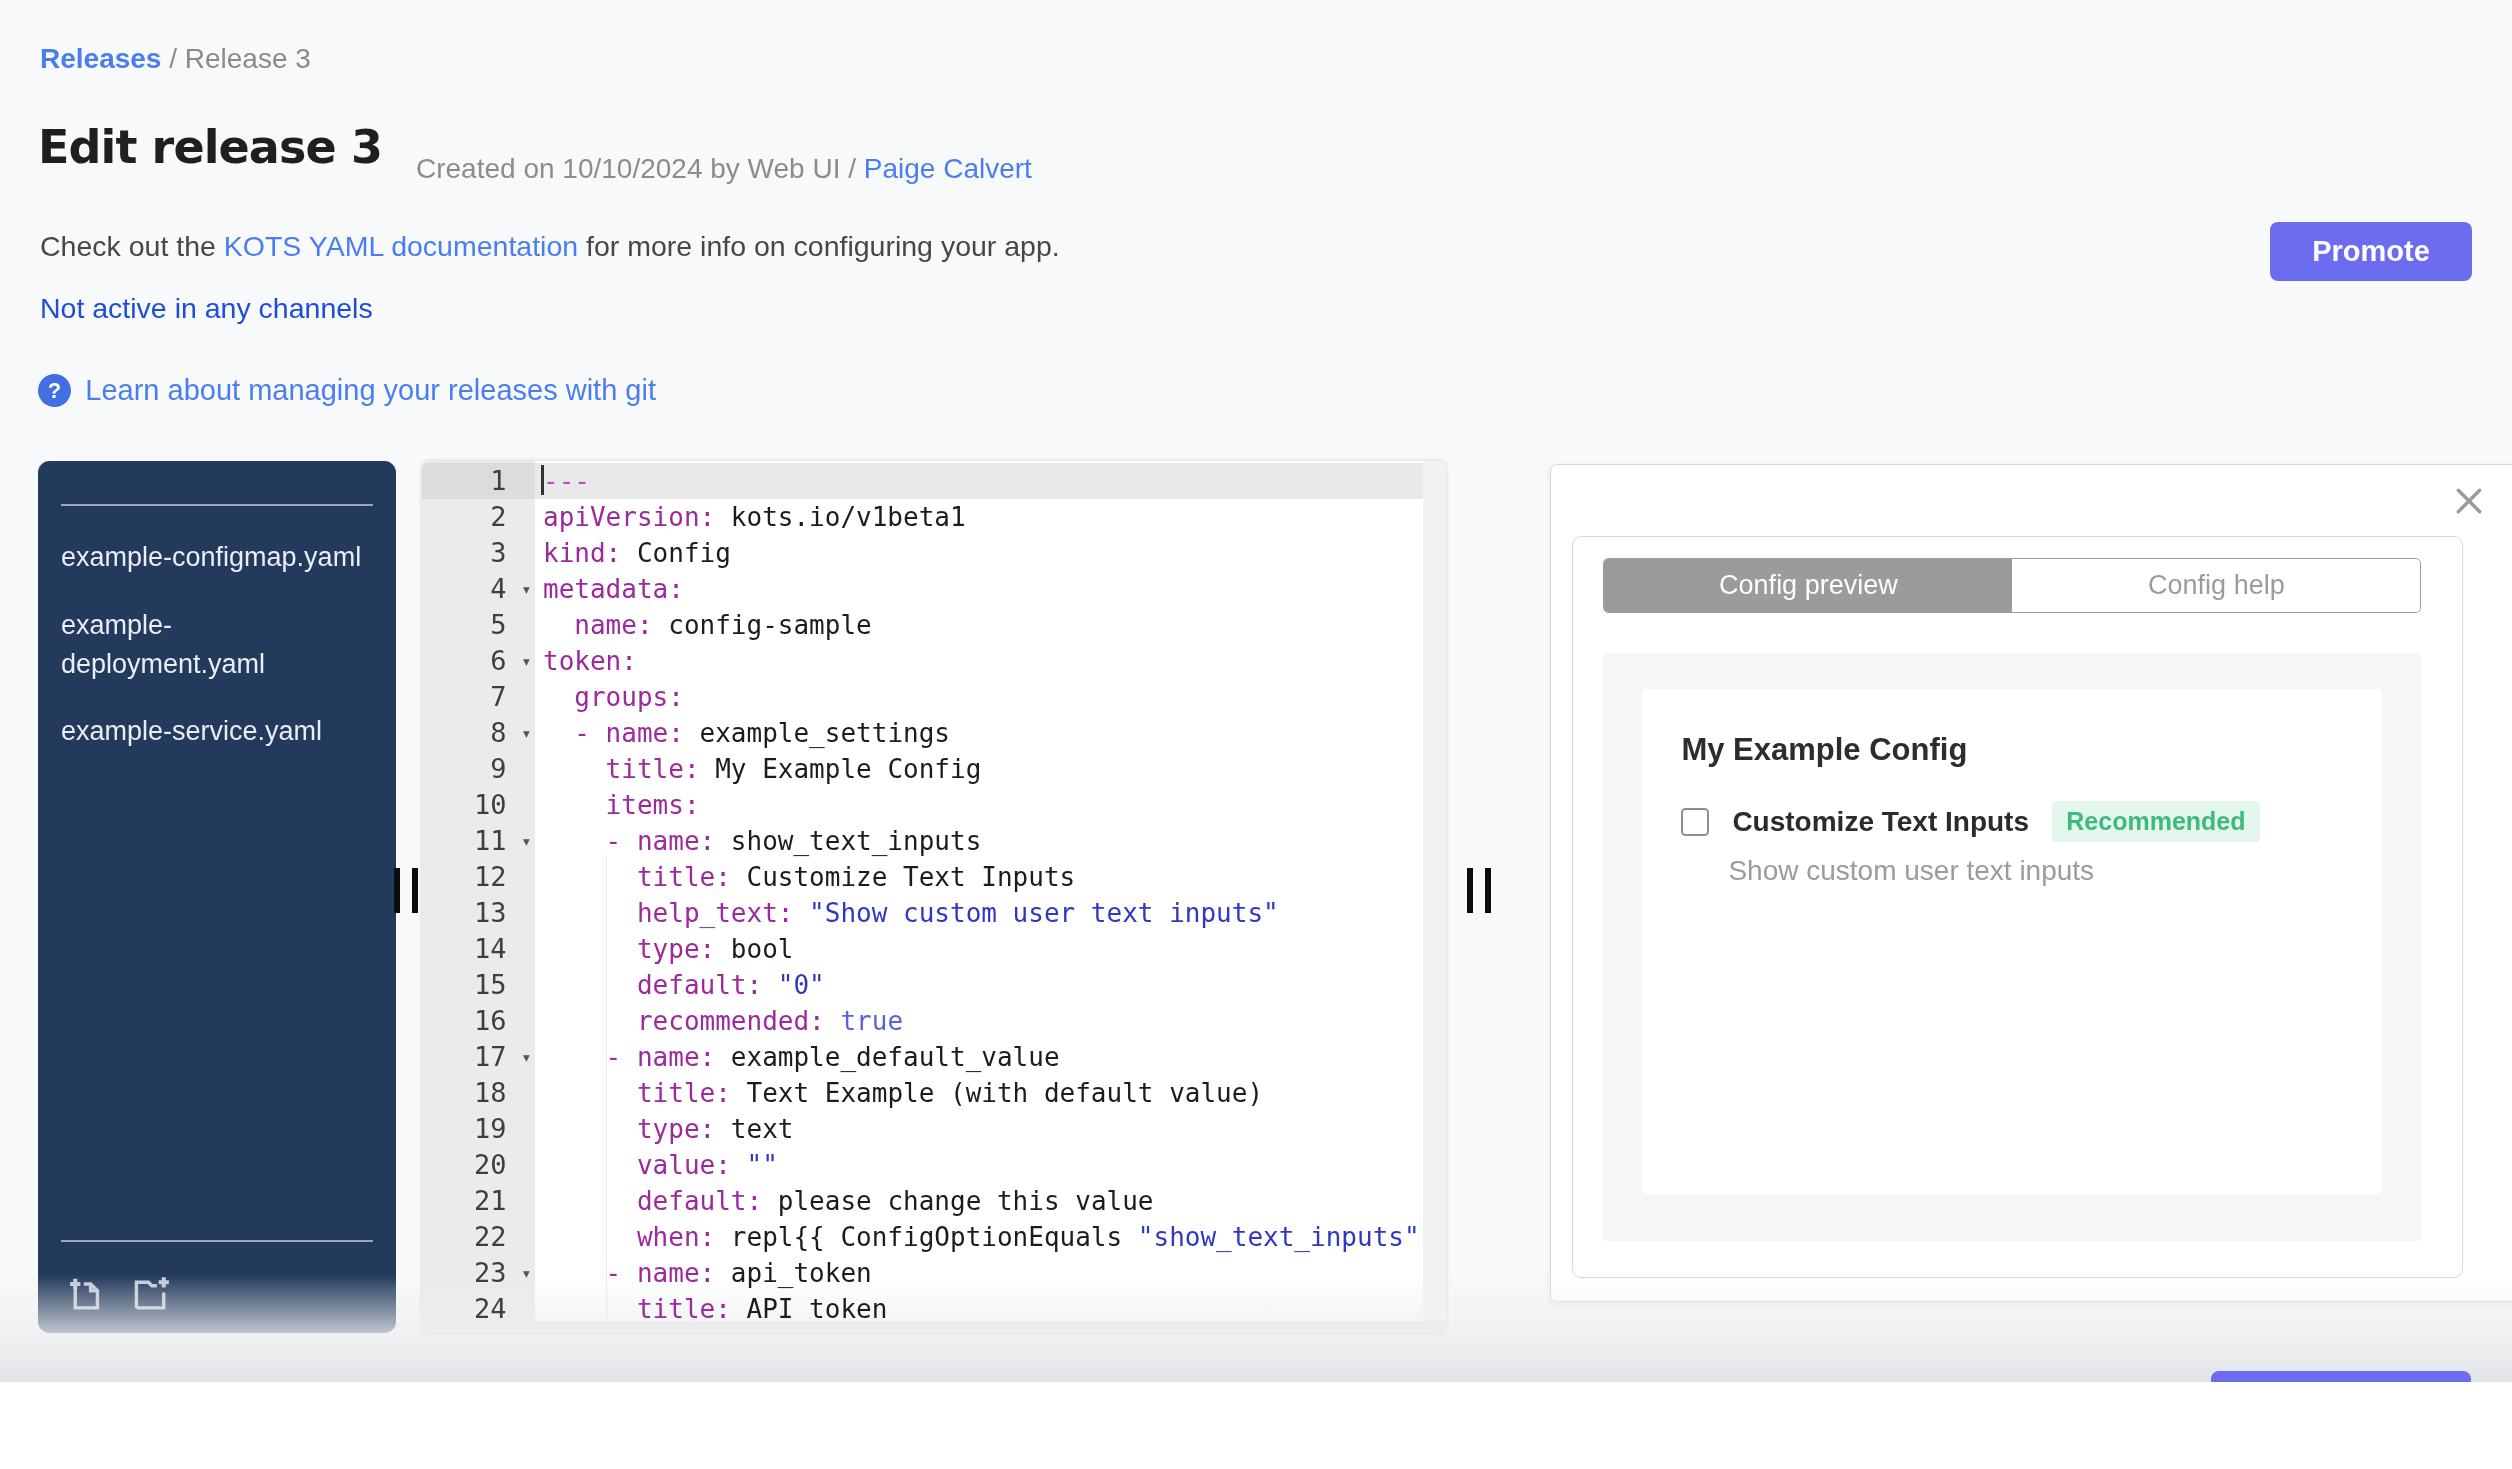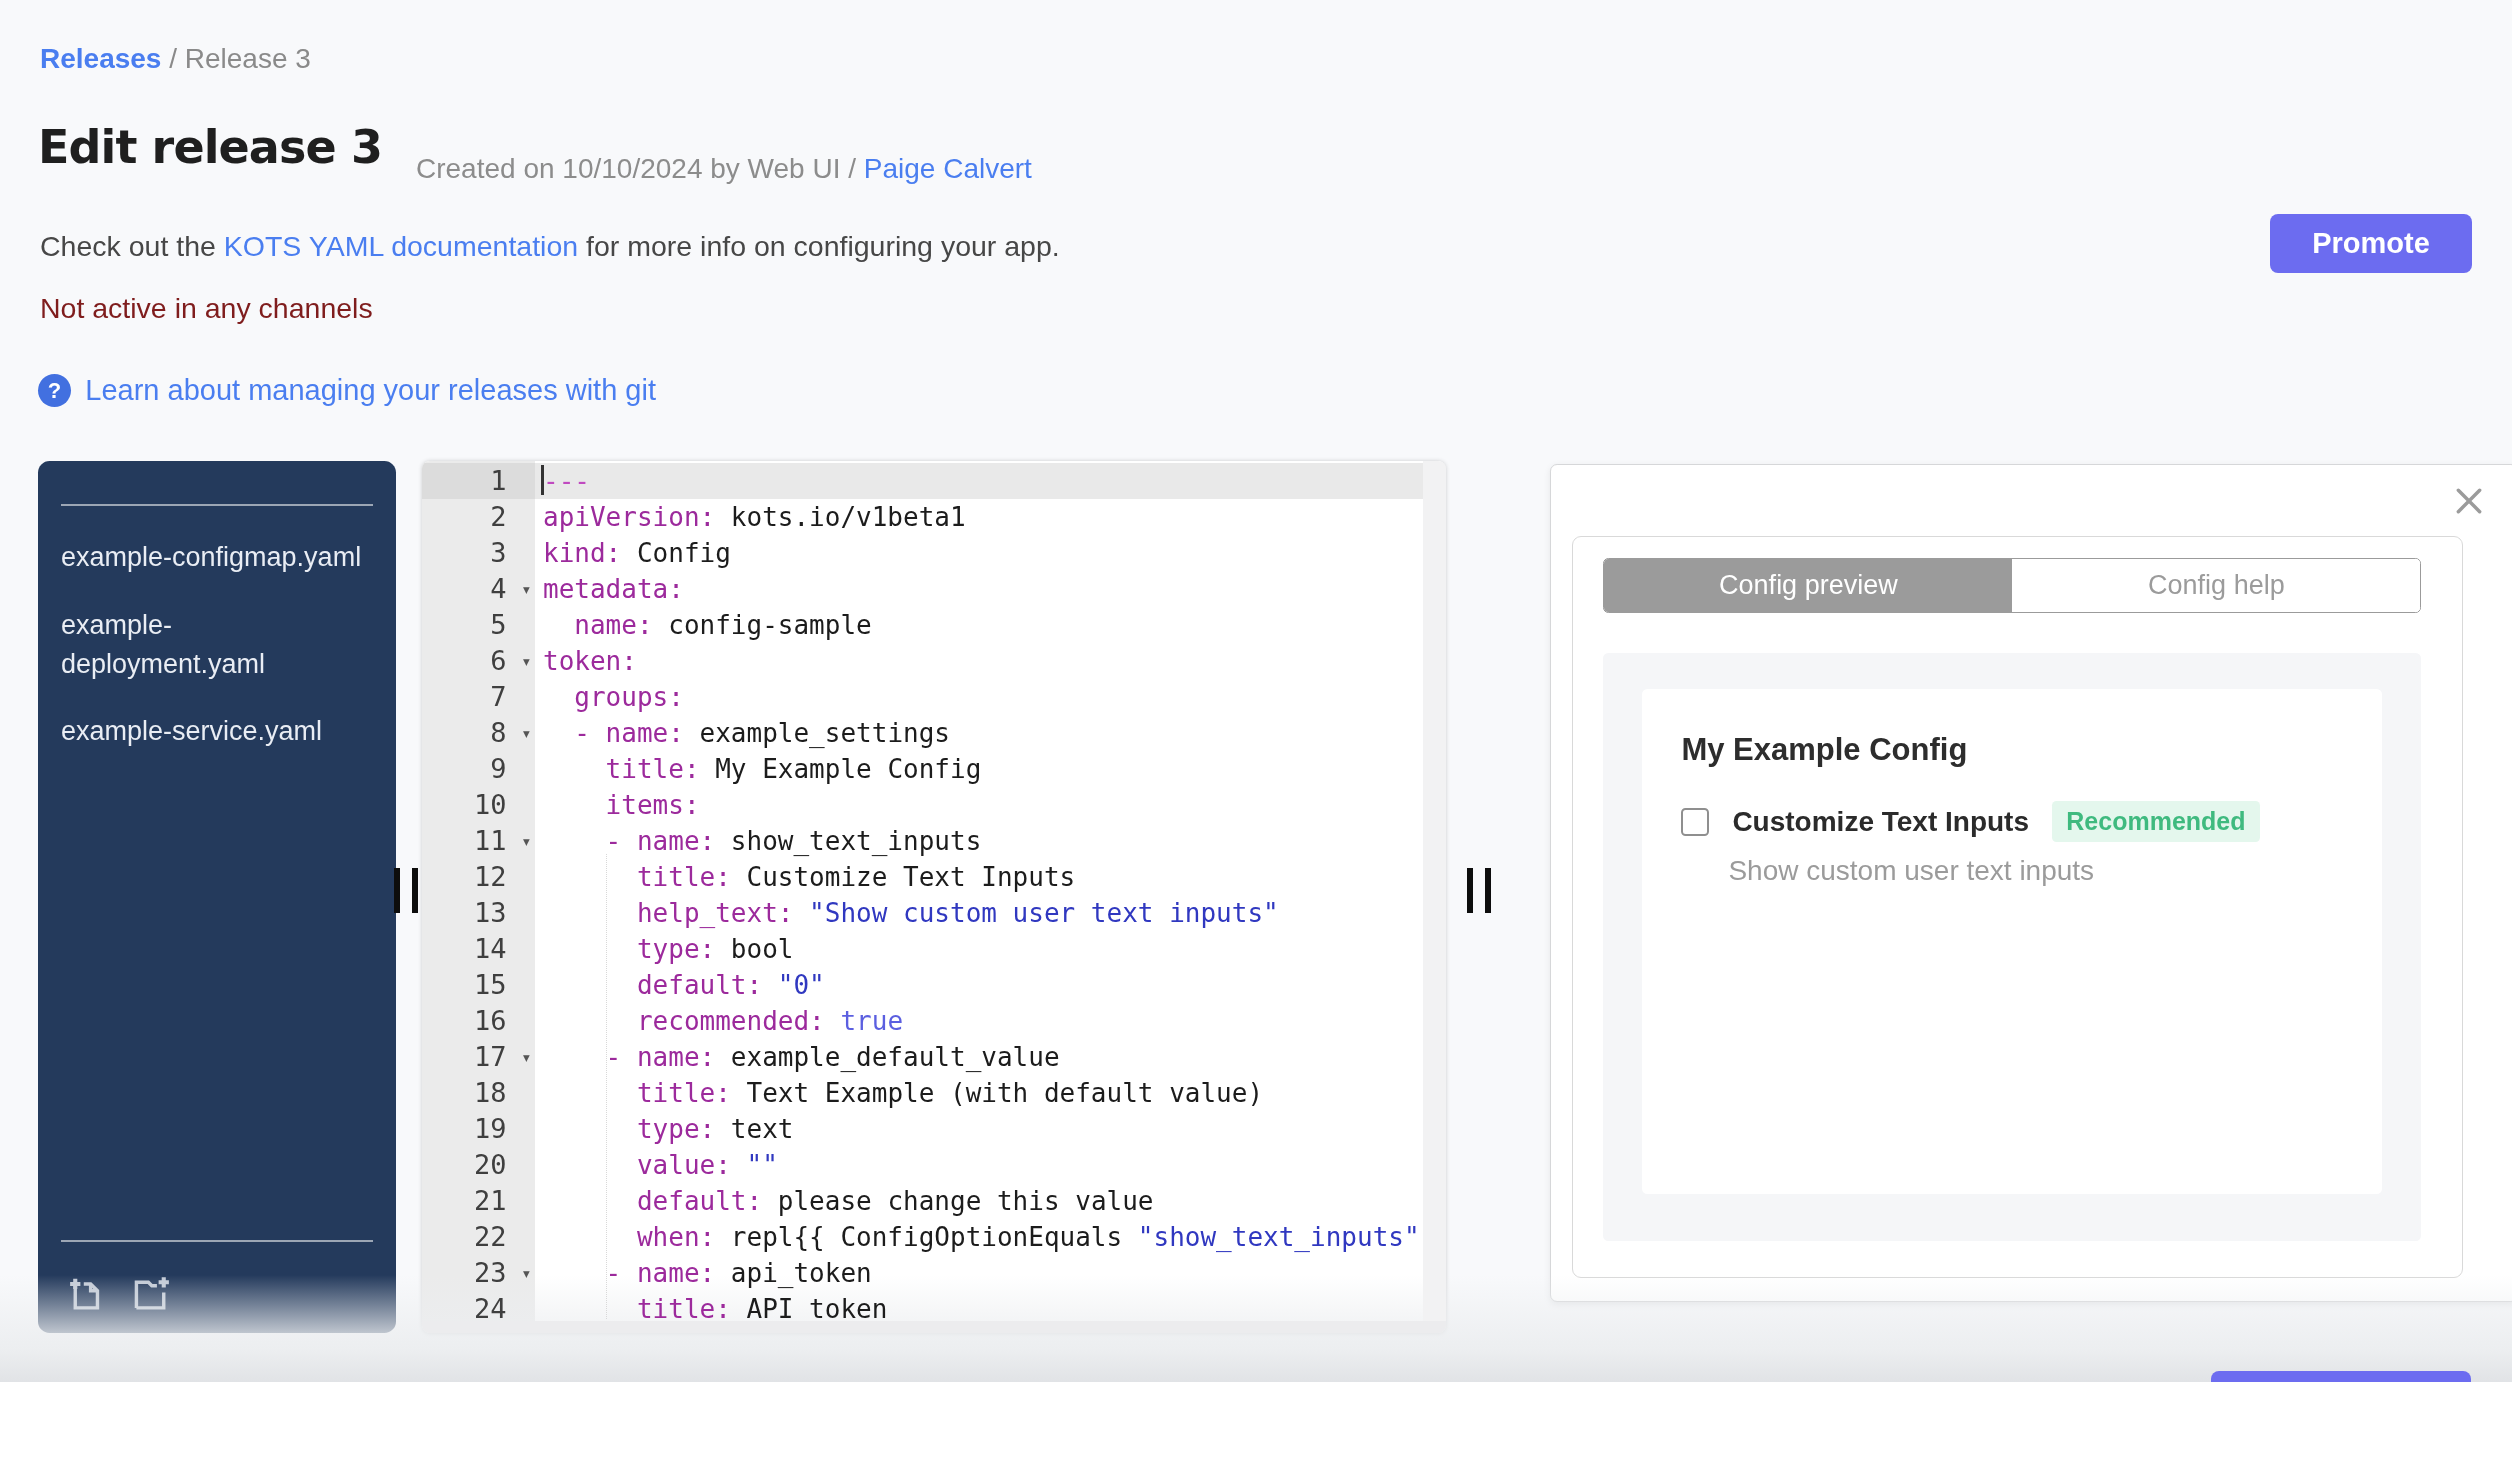--- a/index.html
+++ b/index.html
@@ -7,26 +7,26 @@
   .page{position:relative;width:2512px;height:1382px;background:#f8f9fb;overflow:hidden;}
 
   
   .breadcrumb{position:absolute;left:40px;top:43px;font-size:28px;color:#8a8a8a;}
   .breadcrumb a{color:#4a7ef0;text-decoration:none;font-weight:600;cursor:pointer;}
   .page-title{position:absolute;left:38px;top:120px;font-family:"DejaVu Sans", sans-serif;font-weight:bold;font-size:46px;color:#1f1f1f;letter-spacing:-0.9px;}
   .created-line{position:absolute;left:416px;top:153px;font-size:28px;color:#8c8c8c;}
   .created-line a{color:#4a7ef0;text-decoration:none;cursor:pointer;}
   .doc-line{position:absolute;left:40px;top:230px;font-size:28.5px;color:#474747;}
   .doc-line a{color:#4a7ef0;text-decoration:none;cursor:pointer;}
-  .channel-status{position:absolute;left:40px;top:292px;font-size:28.5px;color:#7f1d1d;}
+  .channel-status{position:absolute;left:40px;top:292px;font-size:28.5px;color:#1d4ed8;}
   .git-row{position:absolute;left:38px;top:374px;display:flex;align-items:center;gap:14.3px;}
   .help-circle{width:33px;height:33px;border-radius:50%;background:#4270e0;color:#fff;font-size:22px;font-weight:bold;display:flex;align-items:center;justify-content:center;}
   .git-link{font-size:29px;color:#4a7ef0;text-decoration:none;cursor:pointer;}
   .btn{background:#6c6cf0;color:#fff;font-weight:bold;border:none;border-radius:8px;cursor:pointer;font-family:"Liberation Sans",sans-serif;}
-  .promote-btn{position:absolute;left:2270px;top:214px;width:202px;height:59px;font-size:29px;}
+  .promote-btn{position:absolute;left:2270px;top:222px;width:202px;height:59px;font-size:29px;}
 
   
   .sidebar{position:absolute;left:38px;top:461px;width:358px;height:872px;background:#243a5c;border-radius:11.6px;padding-top:25px;box-sizing:border-box;}
   .file-item{padding:14.3px 23px;margin:0 0px;font-size:27px;line-height:39px;color:#e9edf4;cursor:pointer;overflow-wrap:break-word;}
   .file-item.selected{background:#142f4f;font-weight:bold;color:#ffffff;}
   .side-divider{height:1.8px;background:rgba(255,255,255,0.55);margin:18px 23px;}
   .sidebar-bottom{position:absolute;left:0;right:0;bottom:0;height:93px;}
   .sidebar-bottom .side-divider{position:absolute;top:0;left:23px;right:23px;margin:0;}
   .side-icons{position:absolute;left:27px;bottom:19.6px;display:flex;gap:27px;}
   .side-icons svg{cursor:pointer;}

